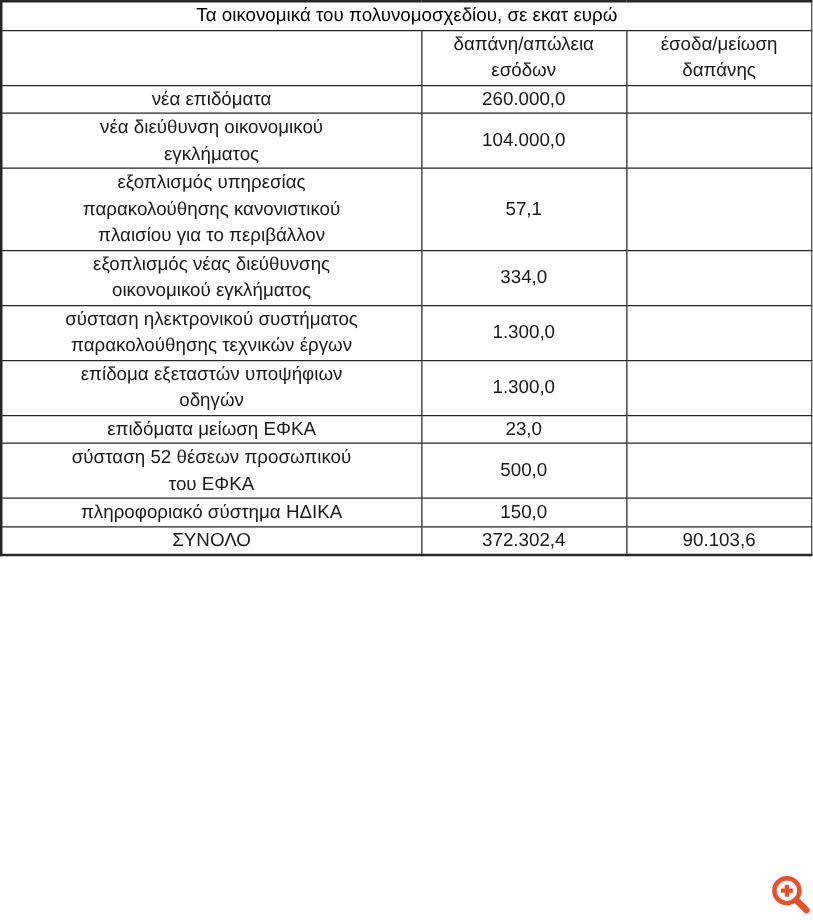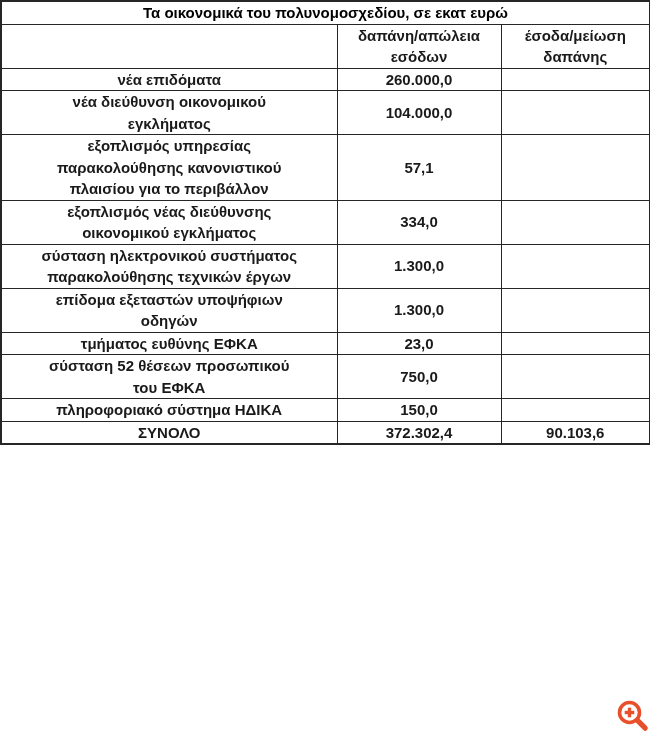--- a/index.html
+++ b/index.html
@@ -21,21 +21,21 @@
     table-layout: fixed;
     width: 649px;
     margin: 0;
   }
   table.fin td, table.fin th {
     border: 1px solid #262626;
     vertical-align: middle;
     text-align: center;
     font-size: 15px;
     line-height: 21.5px;
-    font-weight: bold;
+    font-weight: normal;
     padding: 0 4px;
     white-space: pre-line;
     overflow: hidden;
   }
   table.fin { border: 2px solid #262626; }
   td.title-cell {
     font-weight: bold;
     font-size: 16px;
     color: #000000;
     padding: 1px 4px;
@@ -105,28 +105,28 @@
         <td>1.300,0</td>
         <td></td>
       </tr>
       <tr>
         <td>επίδομα εξεταστών υποψήφιων
 οδηγών</td>
         <td>1.300,0</td>
         <td></td>
       </tr>
       <tr>
-        <td>τμήματος ευθύνης ΕΦΚΑ</td>
+        <td>επιδόματα μείωση ΕΦΚΑ</td>
         <td>23,0</td>
         <td></td>
       </tr>
       <tr>
         <td>σύσταση 52 θέσεων προσωπικού
 του ΕΦΚΑ</td>
-        <td>750,0</td>
+        <td>500,0</td>
         <td></td>
       </tr>
       <tr>
         <td>πληροφοριακό σύστημα ΗΔΙΚΑ</td>
         <td>150,0</td>
         <td></td>
       </tr>
       <tr>
         <td>ΣΥΝΟΛΟ</td>
         <td>372.302,4</td>

